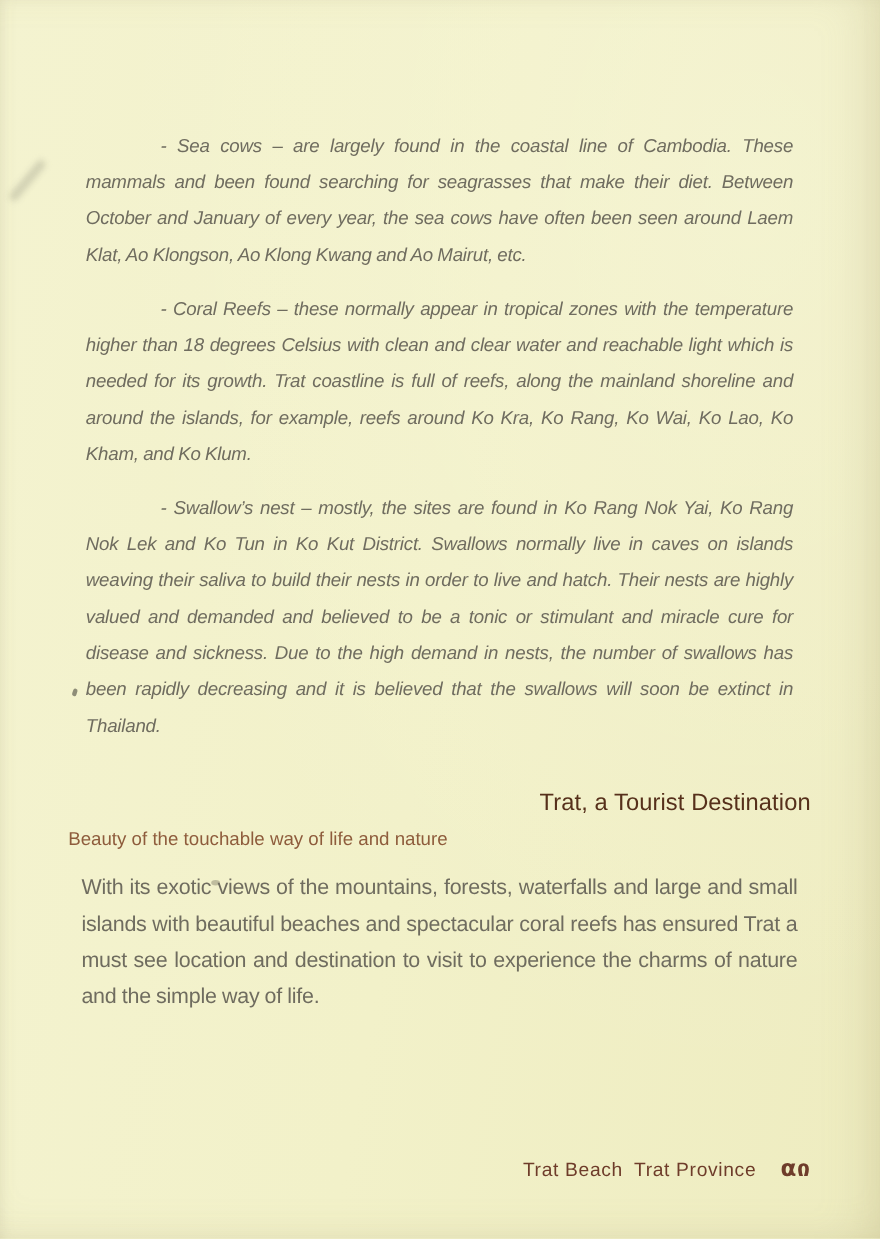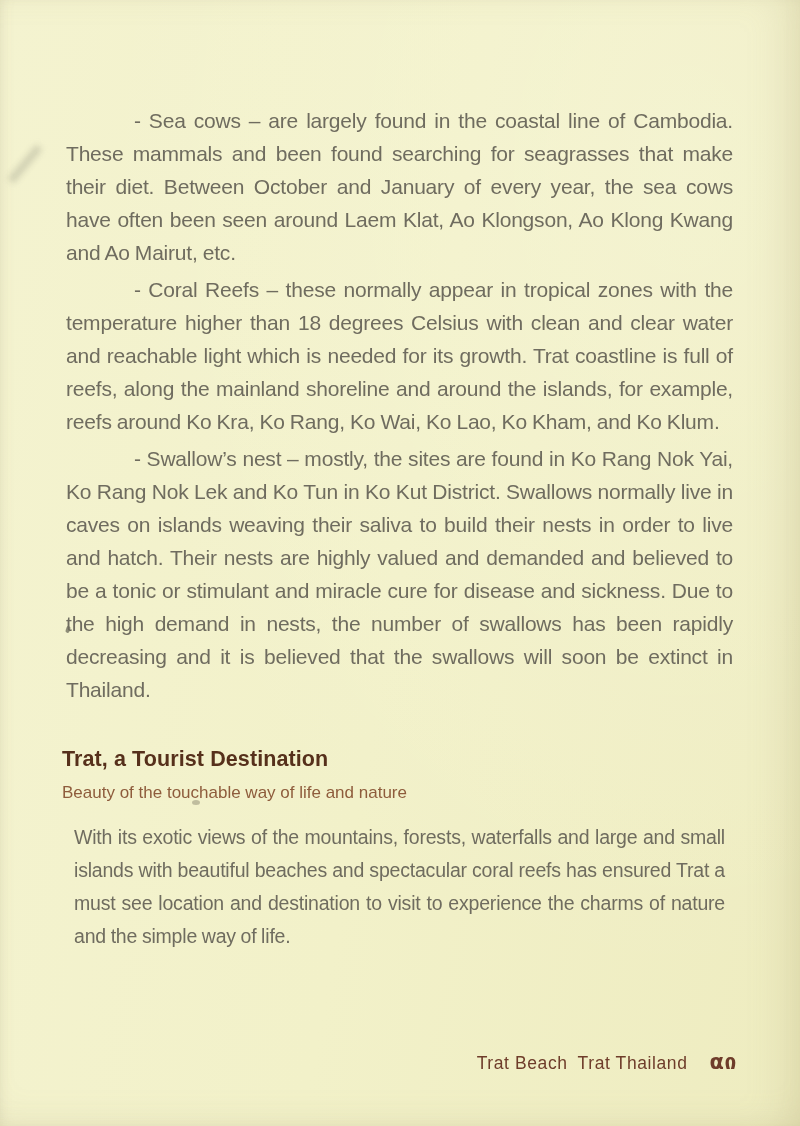--- a/index.html
+++ b/index.html
@@ -31,37 +31,39 @@
     background: rgba(88,86,74,0.65); border-radius:2px; transform: rotate(18deg);
   }
   .speck2 {
     position:absolute; left:192px; top:800px; width:8px; height:5px;
     background: rgba(150,146,122,0.55); border-radius:50%; filter: blur(0.5px);
   }
   .content {
     position:absolute; left:62px; top:100px; width:675px;
   }
   p.body-para {
-    margin:4px;
-    font-size:21px;
+    margin:16px;
+    font-size:17px;
     line-height:33px;
     letter-spacing:-0.2px;
     word-spacing:-0.5px;
     color:#6f6c5f;
     text-align:justify;
     text-indent:68px;
+    font-style:italic;
   }
   .section { margin-top:37px; }
   .section-heading {
     margin:0;
     font-size:21.5px;
     line-height:33px;
-    font-weight:bold;
+    font-weight:normal;
     color:#56301b;
     letter-spacing:0.1px;
+    text-align:right;
   }
   .section-subheading {
     margin:0;
     font-size:17px;
     line-height:33px;
     font-weight:normal;
     color:#8e5c3c;
   }
   .section-body {
     margin:12px;
@@ -103,15 +105,15 @@
     <p class="body-para">- Swallow’s nest – mostly, the sites are found in Ko Rang Nok Yai, Ko Rang Nok Lek and Ko Tun in Ko Kut District. Swallows normally live in caves on islands weaving their saliva to build their nests in order to live and hatch. Their nests are highly valued and demanded and believed to be a tonic or stimulant and miracle cure for disease and sickness. Due to the high demand in nests, the number of swallows has been rapidly decreasing and it is believed that the swallows will soon be extinct in Thailand.</p>
 
     <div class="section">
       <h2 class="section-heading">Trat, a Tourist Destination</h2>
       <p class="section-subheading">Beauty of the touchable way of life and nature</p>
       <p class="section-body">With its exotic views of the mountains, forests, waterfalls and large and small islands with beautiful beaches and spectacular coral reefs has ensured Trat a must see location and destination to visit to experience the charms of nature and the simple way of life.</p>
     </div>
   </div>
 
   <div class="footer">
-    <span>Trat Beach</span><span class="gap-sm"></span><span>Trat Thailand</span><span class="gap-lg"></span><span class="page-num" aria-label="๔๑">αი</span>
+    <span>Trat Beach</span><span class="gap-sm"></span><span>Trat Province</span><span class="gap-lg"></span><span class="page-num" aria-label="๔๑">αი</span>
   </div>
 </div>
 
 </body></html>

